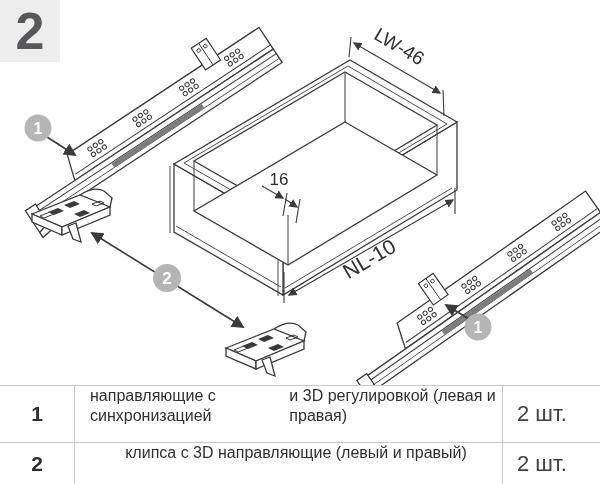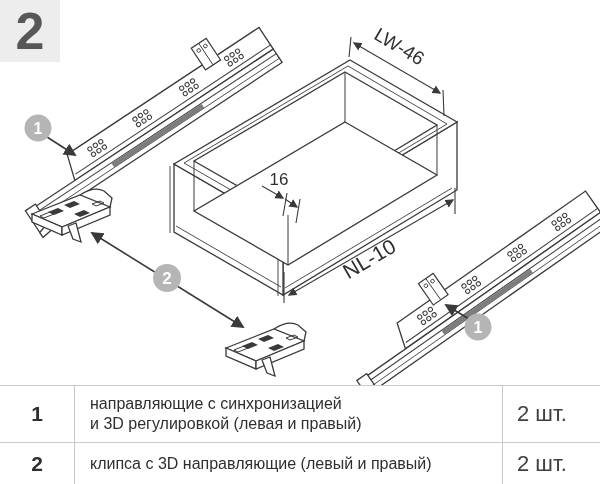--- a/index.html
+++ b/index.html
@@ -20,21 +20,21 @@
   .pt-row{display:flex;box-sizing:border-box;}
   .pt-row.r1{height:57px;border-bottom:1px solid #c9c9c9;}
   .pt-row.r2{height:42px;}
   .pt-num{
     width:75px;flex:0 0 75px;border-right:1px solid #c9c9c9;box-sizing:border-box;
     display:flex;align-items:center;justify-content:center;
     font-size:21px;font-weight:bold;color:#2f2f2f;
   }
   .pt-desc{
     flex:1 1 auto;border-right:1px solid #c9c9c9;box-sizing:border-box;
-    display:flex;flex-direction:column;justify-content:center;
+    display:flex;justify-content:center;
     padding-left:15px;font-size:16px;line-height:20px;color:#2f2f2f;
   }
   .pt-qty{
     width:97px;flex:0 0 97px;box-sizing:border-box;
     display:flex;align-items:center;padding-left:14px;
     font-size:22px;color:#404040;
   }
   svg text{font-family:"Liberation Sans","DejaVu Sans",sans-serif;}
   .dim-text{fill:#2f2f2f;}
   .callout-num{fill:#ffffff;font-weight:bold;}
@@ -189,21 +189,21 @@
     </g>
   </svg>
 
   <div class="step-badge">2</div>
 
   <div class="parts-table">
     <div class="pt-row r1">
       <div class="pt-num">1</div>
       <div class="pt-desc">
         <div>направляющие с синхронизацией</div>
-        <div>и 3D регулировкой (левая и правый)</div>
+        <div>и 3D регулировкой (левая и правая)</div>
       </div>
       <div class="pt-qty">2 шт.</div>
     </div>
     <div class="pt-row r2">
       <div class="pt-num">2</div>
       <div class="pt-desc">
         <div>клипса с 3D направляющие (левый и правый)</div>
       </div>
       <div class="pt-qty">2 шт.</div>
     </div>

